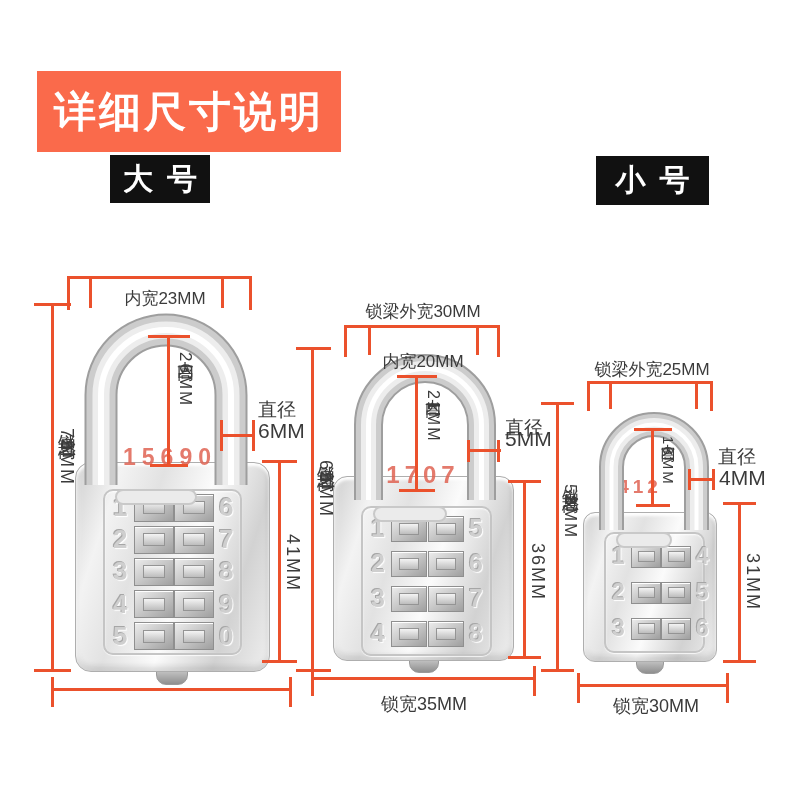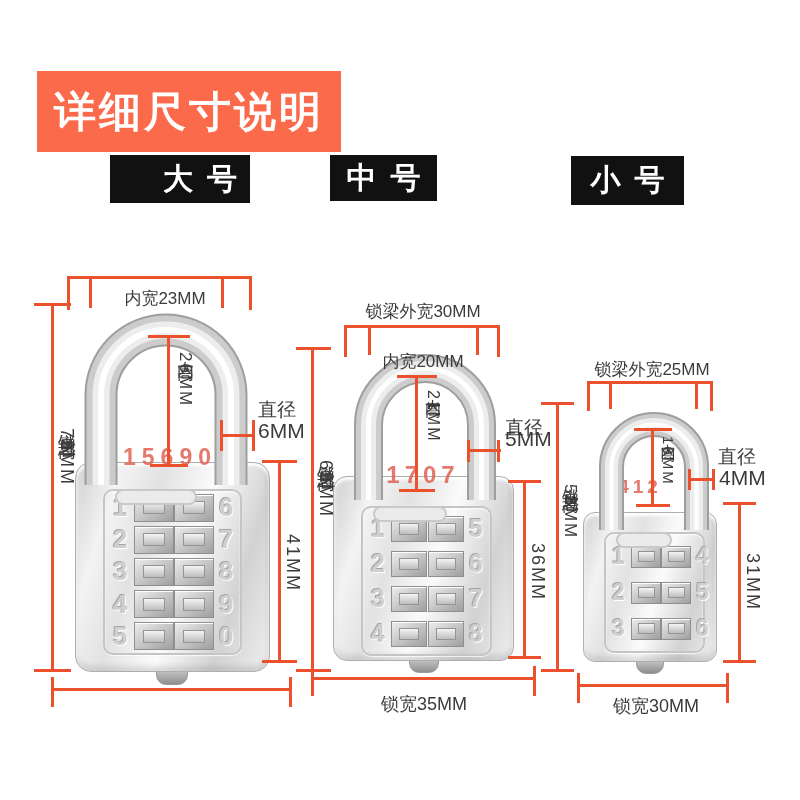--- a/index.html
+++ b/index.html
@@ -53,23 +53,22 @@
   .lock-c .kbtn{width:28px;height:20px;}
   .lock-c .kin{width:15px;height:9px;}
 </style>
 </head>
 <body>
 
 <div id="canvas">
 
   <div class="banner">详细尺寸说明</div>
 
-  <div class="size-tag" style="left:110px;top:155px;width:100px;height:48px;padding-left:40px;">大号</div>
-  <div class="size-tag" style="left:330px;top:155px;width:107px;height:46px;">中号</div>
-  <div class="size-tag" style="left:571px;top:156px;width:113px;height:49px;">小号</div>
+  <div class="size-tag" style="left:110px;top:155px;width:100px;height:48px;">大号</div>
+  <div class="size-tag" style="left:596px;top:156px;width:113px;height:49px;">小号</div>
 
   <div class="lock-a">
     <svg class="shackle" style="left:80px;top:310px;" width="170" height="175" viewBox="0 0 170 175">
       <path d="M21,175 L21,85 A65,65 0 0 1 151,85 L151,175" fill="none" stroke="#9e9e9e" stroke-width="33"></path>
       <path d="M21,175 L21,85 A65,65 0 0 1 151,85 L151,175" fill="none" stroke="#cccccc" stroke-width="29"></path>
       <path d="M21,175 L21,85 A65,65 0 0 1 151,85 L151,175" fill="none" stroke="#ededed" stroke-width="17"></path>
       <path d="M21,175 L21,85 A65,65 0 0 1 151,85 L151,175" fill="none" stroke="#ffffff" stroke-width="6"></path>
     </svg>
     <div class="code" style="left:95px;top:444px;width:150px;font-size:23px;letter-spacing:6px;">15690</div>
     <div class="lockbody" style="left:75px;top:462px;width:193px;height:208px;border-radius:16px;">

